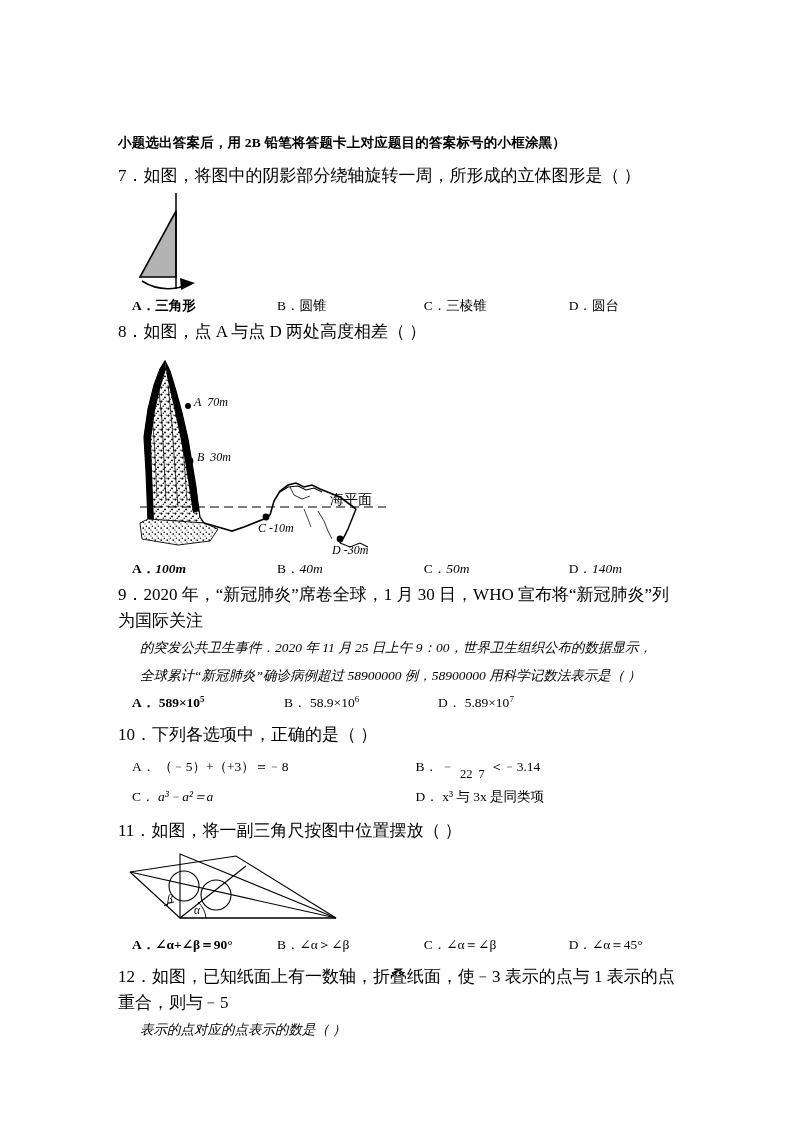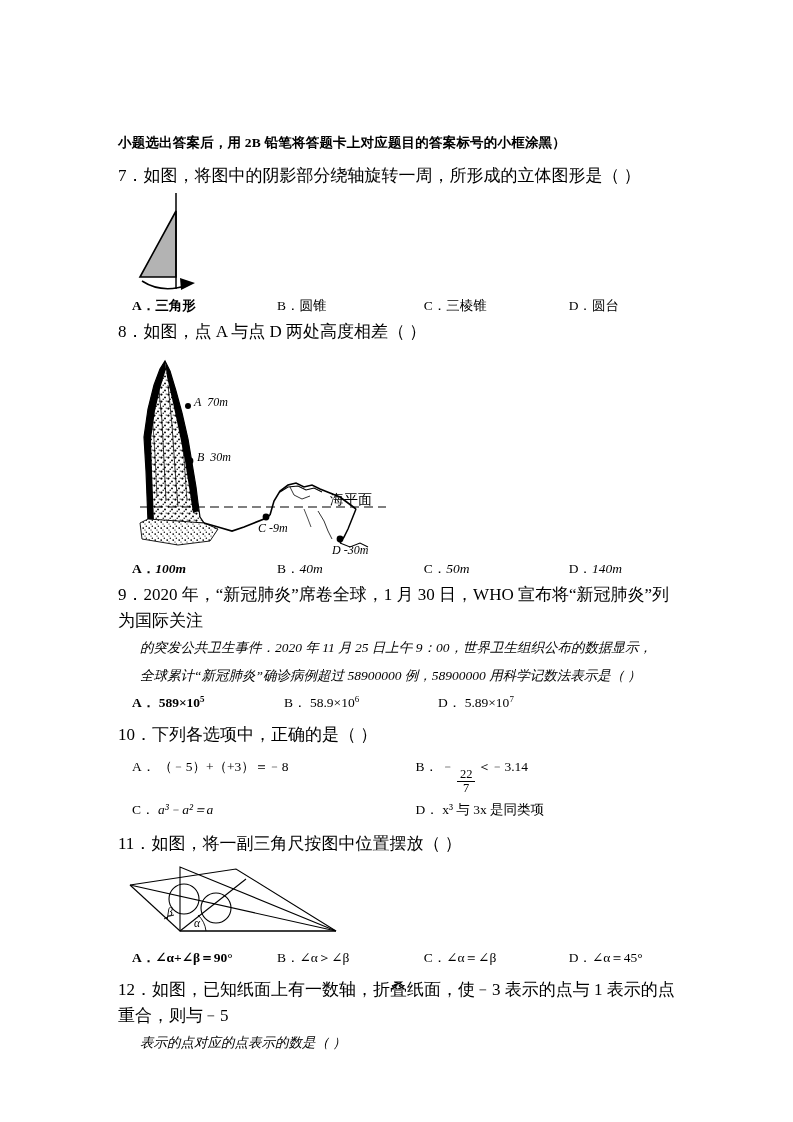--- a/index.html
+++ b/index.html
@@ -71,21 +71,21 @@
     gap: 16px;
   }
   .opts2 .half { width: 290px; }
 
   .ital { font-style: italic; }
   .mitalic { font-style: italic; }
   sup { font-size: 9px; vertical-align: super; line-height: 0; }
 
   .frac {
     display: inline-flex;
-    flex-direction: column;
+    flex-direction: row;
     vertical-align: -7px;
     text-align: center;
     margin: 0 2px;
     line-height: 1.05;
   }
   .frac .num { font-size: 12.5px; padding: 0 3px; }
   .frac .bar { border-top: 1.1px solid #000; height: 0; }
   .frac .den { font-size: 12.5px; padding: 0 3px; }
 
   .fig { position: relative; }
@@ -207,21 +207,21 @@
         <circle cx="222" cy="188" r="3.4" fill="#000000"></circle>
       </svg>
 
       <span class="lbl" style="left:76px; top:44px;">
         <span class="pt">A</span>&nbsp;&nbsp;<span class="mv">70m</span>
       </span>
       <span class="lbl" style="left:79px; top:99px;">
         <span class="pt">B</span>&nbsp;&nbsp;<span class="mv">30m</span>
       </span>
       <span class="lbl" style="left:140px; top:170px;">
-        <span class="pt">C</span>&nbsp;<span class="mv">-9m</span>
+        <span class="pt">C</span>&nbsp;<span class="mv">-10m</span>
       </span>
       <span class="lbl" style="left:214px; top:192px;">
         <span class="pt">D</span>&nbsp;<span class="mv">-30m</span>
       </span>
       <span class="sealbl" style="left:212px; top:140px;">海平面</span>
     </div>
 
     <div class="opts">
       <span class="opt o1"><span>A．</span><span class="ital">100m</span></span>
       <span class="opt o2"><span>B．</span><span class="ital">40m</span></span>

